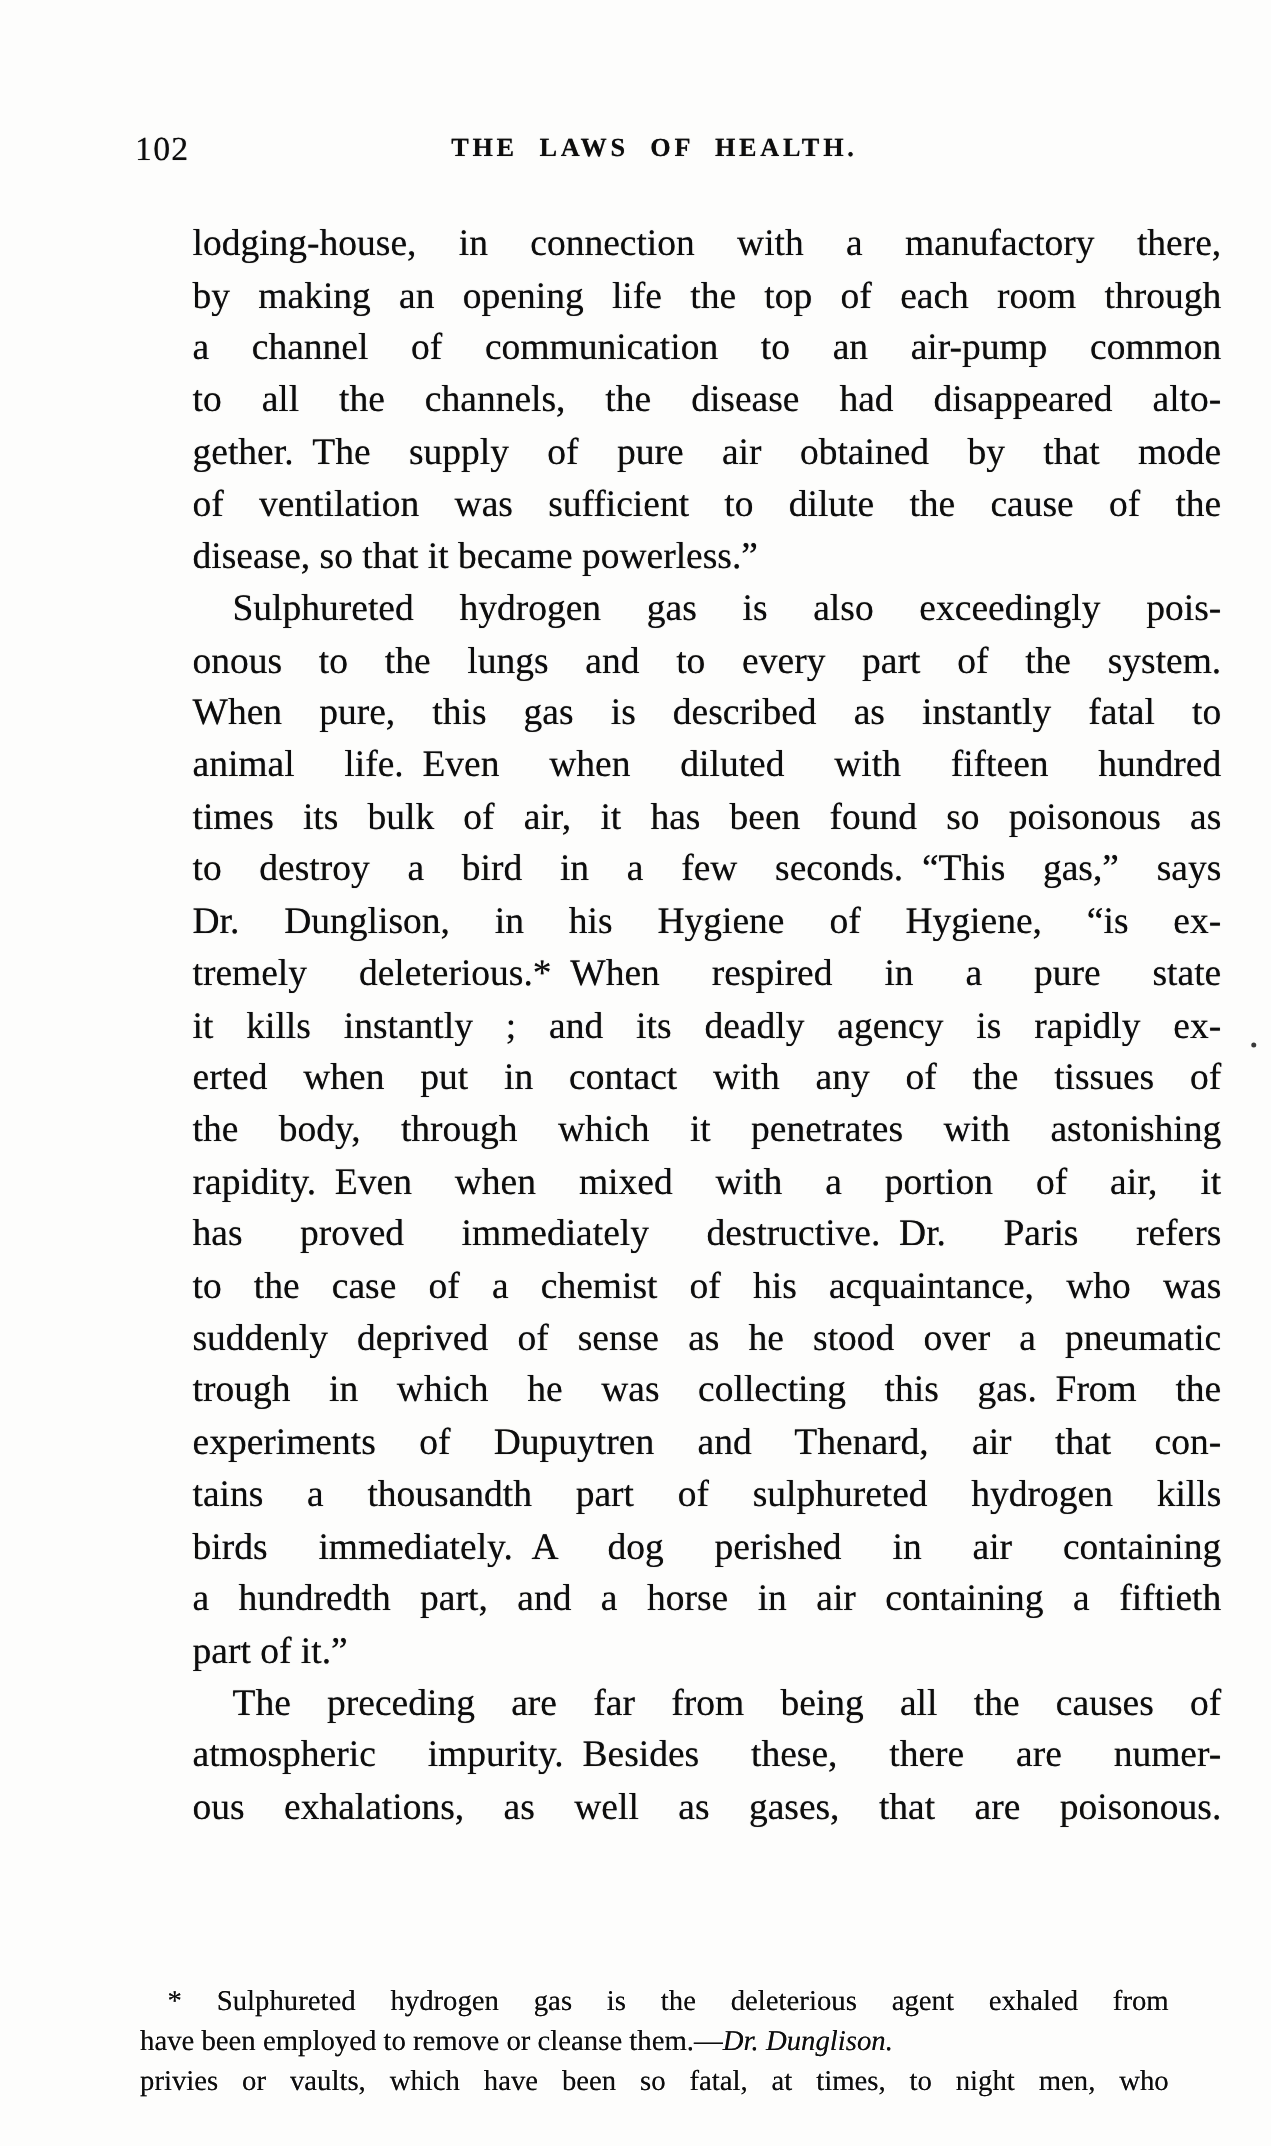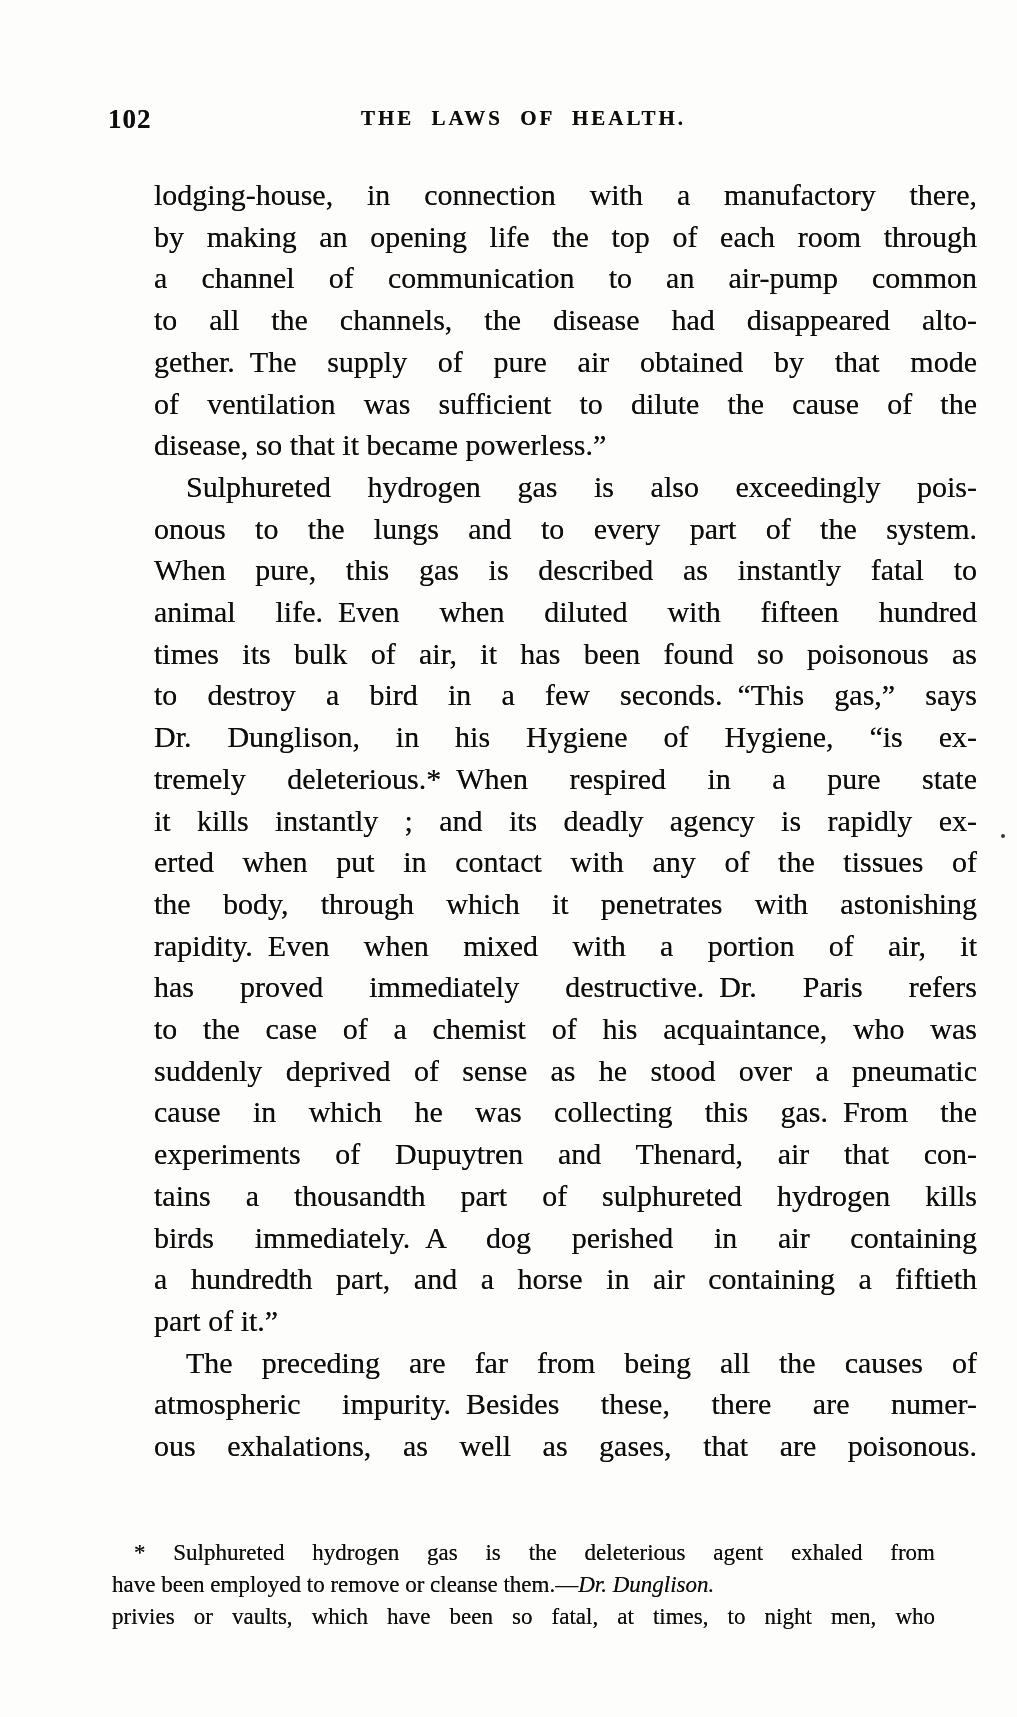--- a/index.html
+++ b/index.html
@@ -23,21 +23,21 @@
     left:112px; top:106px;
     width:823px;
     display:flex;
     align-items:baseline;
     justify-content:center;
   }
   .pagenum{
     position:absolute;
     left:-4px; top:-2px;
     font-size:27px;
-    font-weight:bold;
+    font-weight:normal;
     letter-spacing:1px;
     text-shadow:0 0 0.6px rgba(0,0,0,.65);
   }
   .running-title{
     font-size:21px;
     font-weight:bold;
     letter-spacing:3px;
     word-spacing:9px;
     text-shadow:0 0 0.6px rgba(0,0,0,.65);
     white-space:nowrap;
@@ -60,21 +60,21 @@
     line-height:32px;
     text-shadow:0 0 0.5px rgba(0,0,0,.7);
   }
   .line{
     text-align:justify;
     text-align-last:justify;
     white-space:normal;
   }
   .line.no-just{ text-align-last:left; }
   .line.indent{ padding-left:32px; }
-  .footnote .line.indent{ padding-left:22px; }
+  .footnote .line.indent{ padding-left:22px;margin-top:48px; }
   .line .it{ font-style:italic; }
   
   .speck{
     position:absolute;
     left:1001px; top:834px;
     width:4px; height:4px;
     border-radius:50%;
     background:#3a3a3a;
   }
 </style>
@@ -105,21 +105,21 @@
       <div class="line"><span>to destroy a bird in a few seconds. “This gas,” says</span><span class="it"></span></div>
       <div class="line"><span>Dr. Dunglison, in his Hygiene of Hygiene, “is ex-</span><span class="it"></span></div>
       <div class="line"><span>tremely deleterious.* When respired in a pure state</span><span class="it"></span></div>
       <div class="line"><span>it kills instantly ; and its deadly agency is rapidly ex-</span><span class="it"></span></div>
       <div class="line"><span>erted when put in contact with any of the tissues of</span><span class="it"></span></div>
       <div class="line"><span>the body, through which it penetrates with astonishing</span><span class="it"></span></div>
       <div class="line"><span>rapidity. Even when mixed with a portion of air, it</span><span class="it"></span></div>
       <div class="line"><span>has proved immediately destructive. Dr. Paris refers</span><span class="it"></span></div>
       <div class="line"><span>to the case of a chemist of his acquaintance, who was</span><span class="it"></span></div>
       <div class="line"><span>suddenly deprived of sense as he stood over a pneumatic</span><span class="it"></span></div>
-      <div class="line"><span>cause in which he was collecting this gas. From the</span><span class="it"></span></div>
+      <div class="line"><span>trough in which he was collecting this gas. From the</span><span class="it"></span></div>
       <div class="line"><span>experiments of Dupuytren and Thenard, air that con-</span><span class="it"></span></div>
       <div class="line"><span>tains a thousandth part of sulphureted hydrogen kills</span><span class="it"></span></div>
       <div class="line"><span>birds immediately. A dog perished in air containing</span><span class="it"></span></div>
       <div class="line"><span>a hundredth part, and a horse in air containing a fiftieth</span><span class="it"></span></div>
       <div class="line no-just"><span>part of it.”</span><span class="it"></span></div>
       <div class="line indent"><span>The preceding are far from being all the causes of</span><span class="it"></span></div>
       <div class="line"><span>atmospheric impurity. Besides these, there are numer-</span><span class="it"></span></div>
       <div class="line"><span>ous exhalations, as well as gases, that are poisonous.</span><span class="it"></span></div>
     </main>
 

